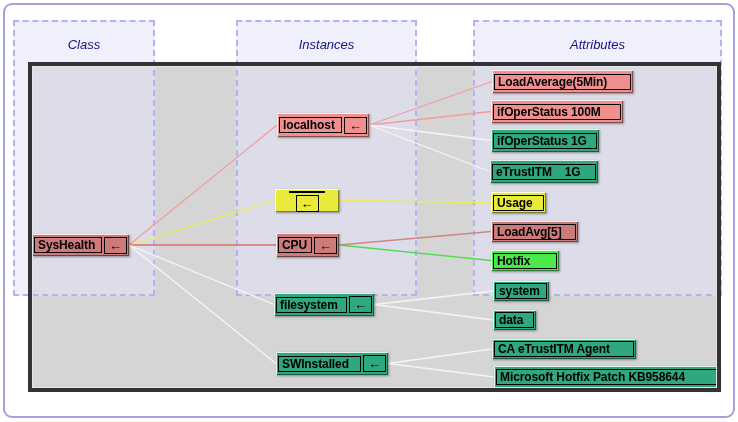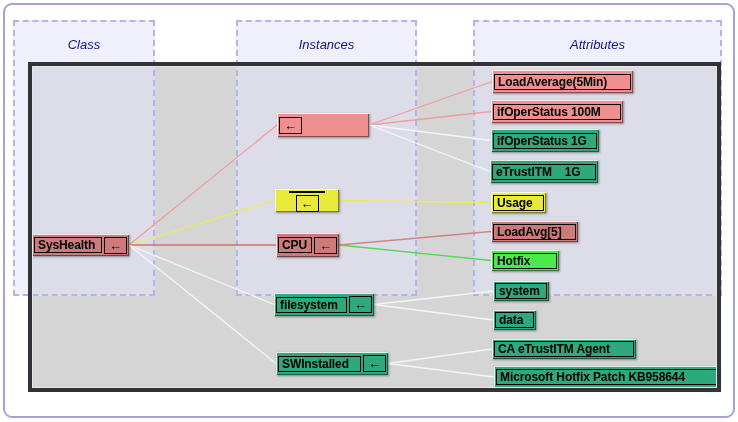--- a/index.html
+++ b/index.html
@@ -95,20 +95,21 @@
     <line x1="388" y1="363.5" x2="492" y2="349" stroke="#f5f5f5" stroke-width="1.3"></line>
     <line x1="388" y1="363.5" x2="494" y2="377" stroke="#f5f5f5" stroke-width="1.3"></line>
   </svg>
 
 <div id="node-layer">
     <div class="node" style="left: 32px; top: 234px; width: 97px; height: 22px; background: rgb(204, 122, 122);">
       <div class="label">SysHealth</div>
       <div class="arrow-btn">←</div>
     </div>
     <div class="node" style="left: 277px; top: 113px; width: 92px; height: 24px; background: rgb(239, 143, 143);">
+      <div class="label">localhost</div>
       <div class="arrow-btn">←</div>
     </div>
     <div class="node" style="left: 275px; top: 189px; width: 64px; height: 23px; background: rgb(234, 234, 60); flex-direction: column;">
       <div class="label">RAM</div>
       <div class="arrow-btn">←</div>
     </div>
     <div class="node" style="left: 276px; top: 233px; width: 63px; height: 24px; background: rgb(204, 122, 122);">
       <div class="label">CPU</div>
       <div class="arrow-btn">←</div>
     </div>

